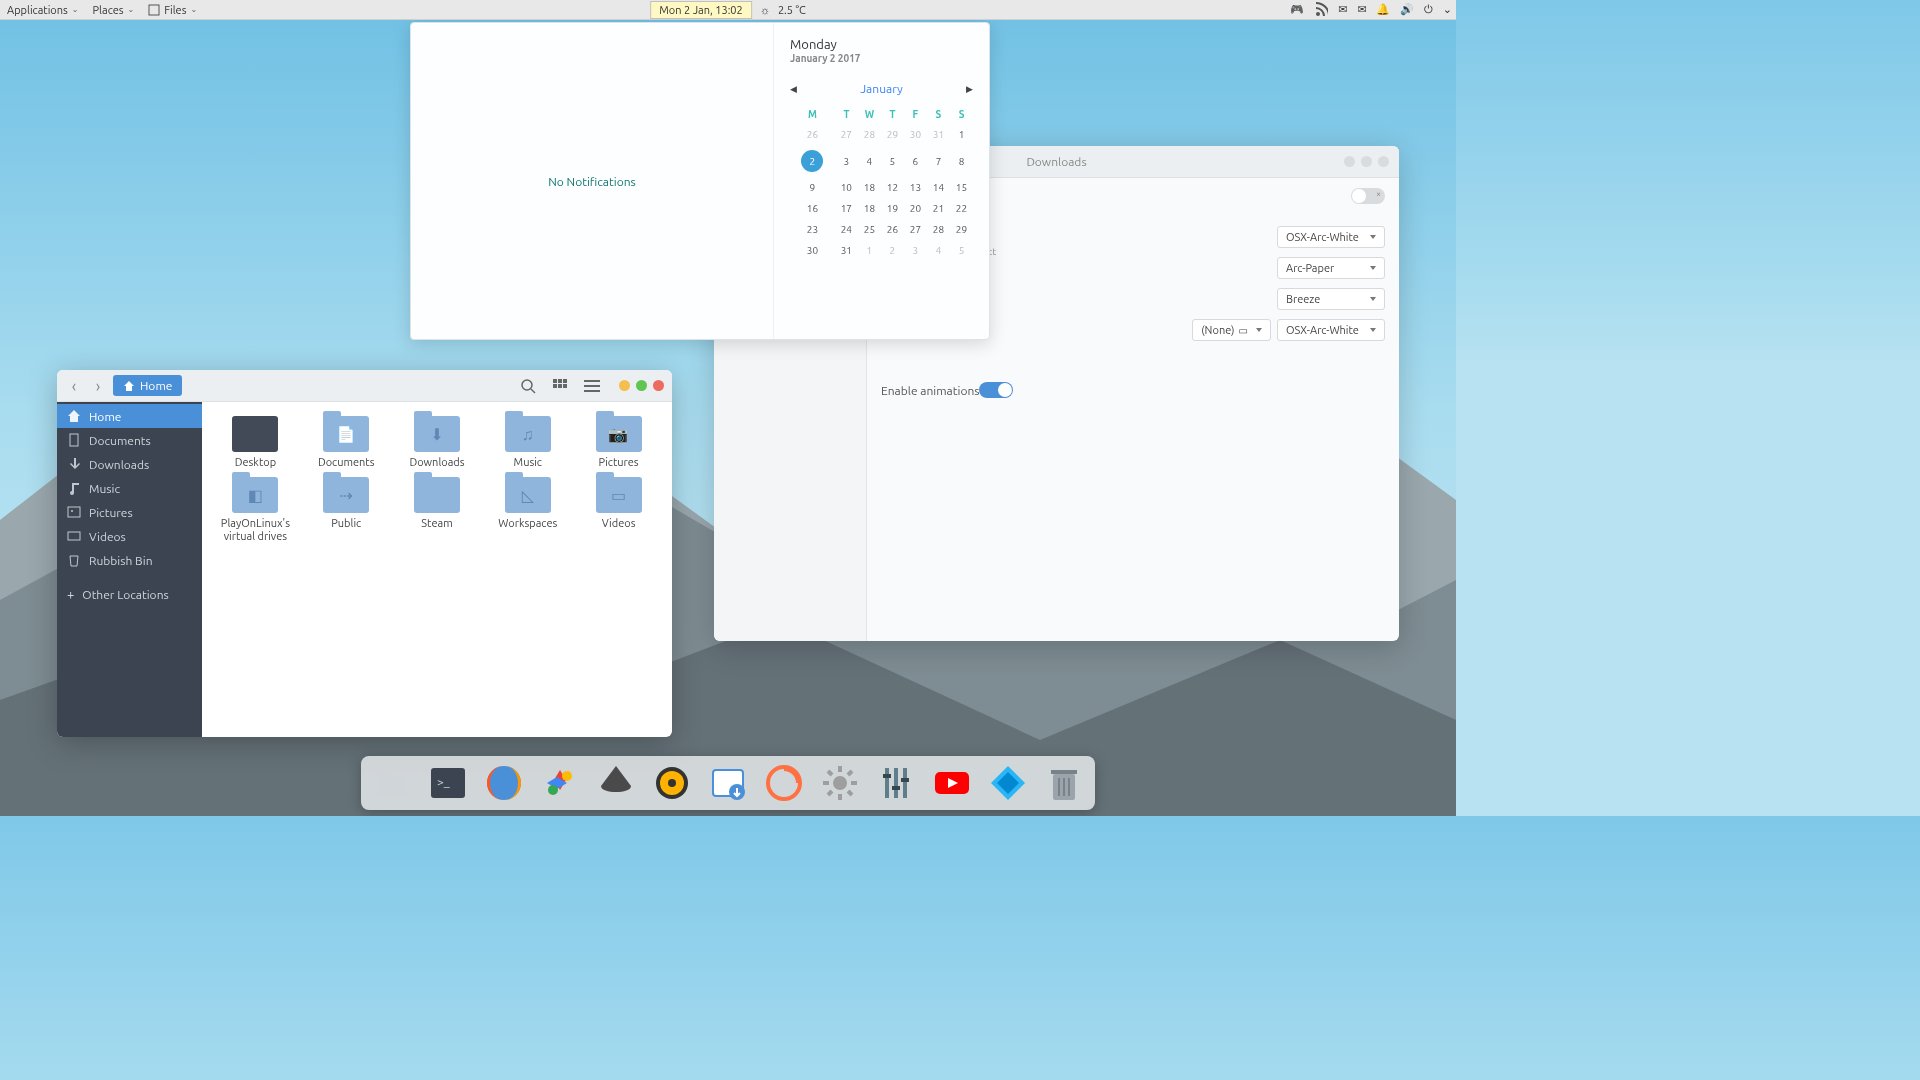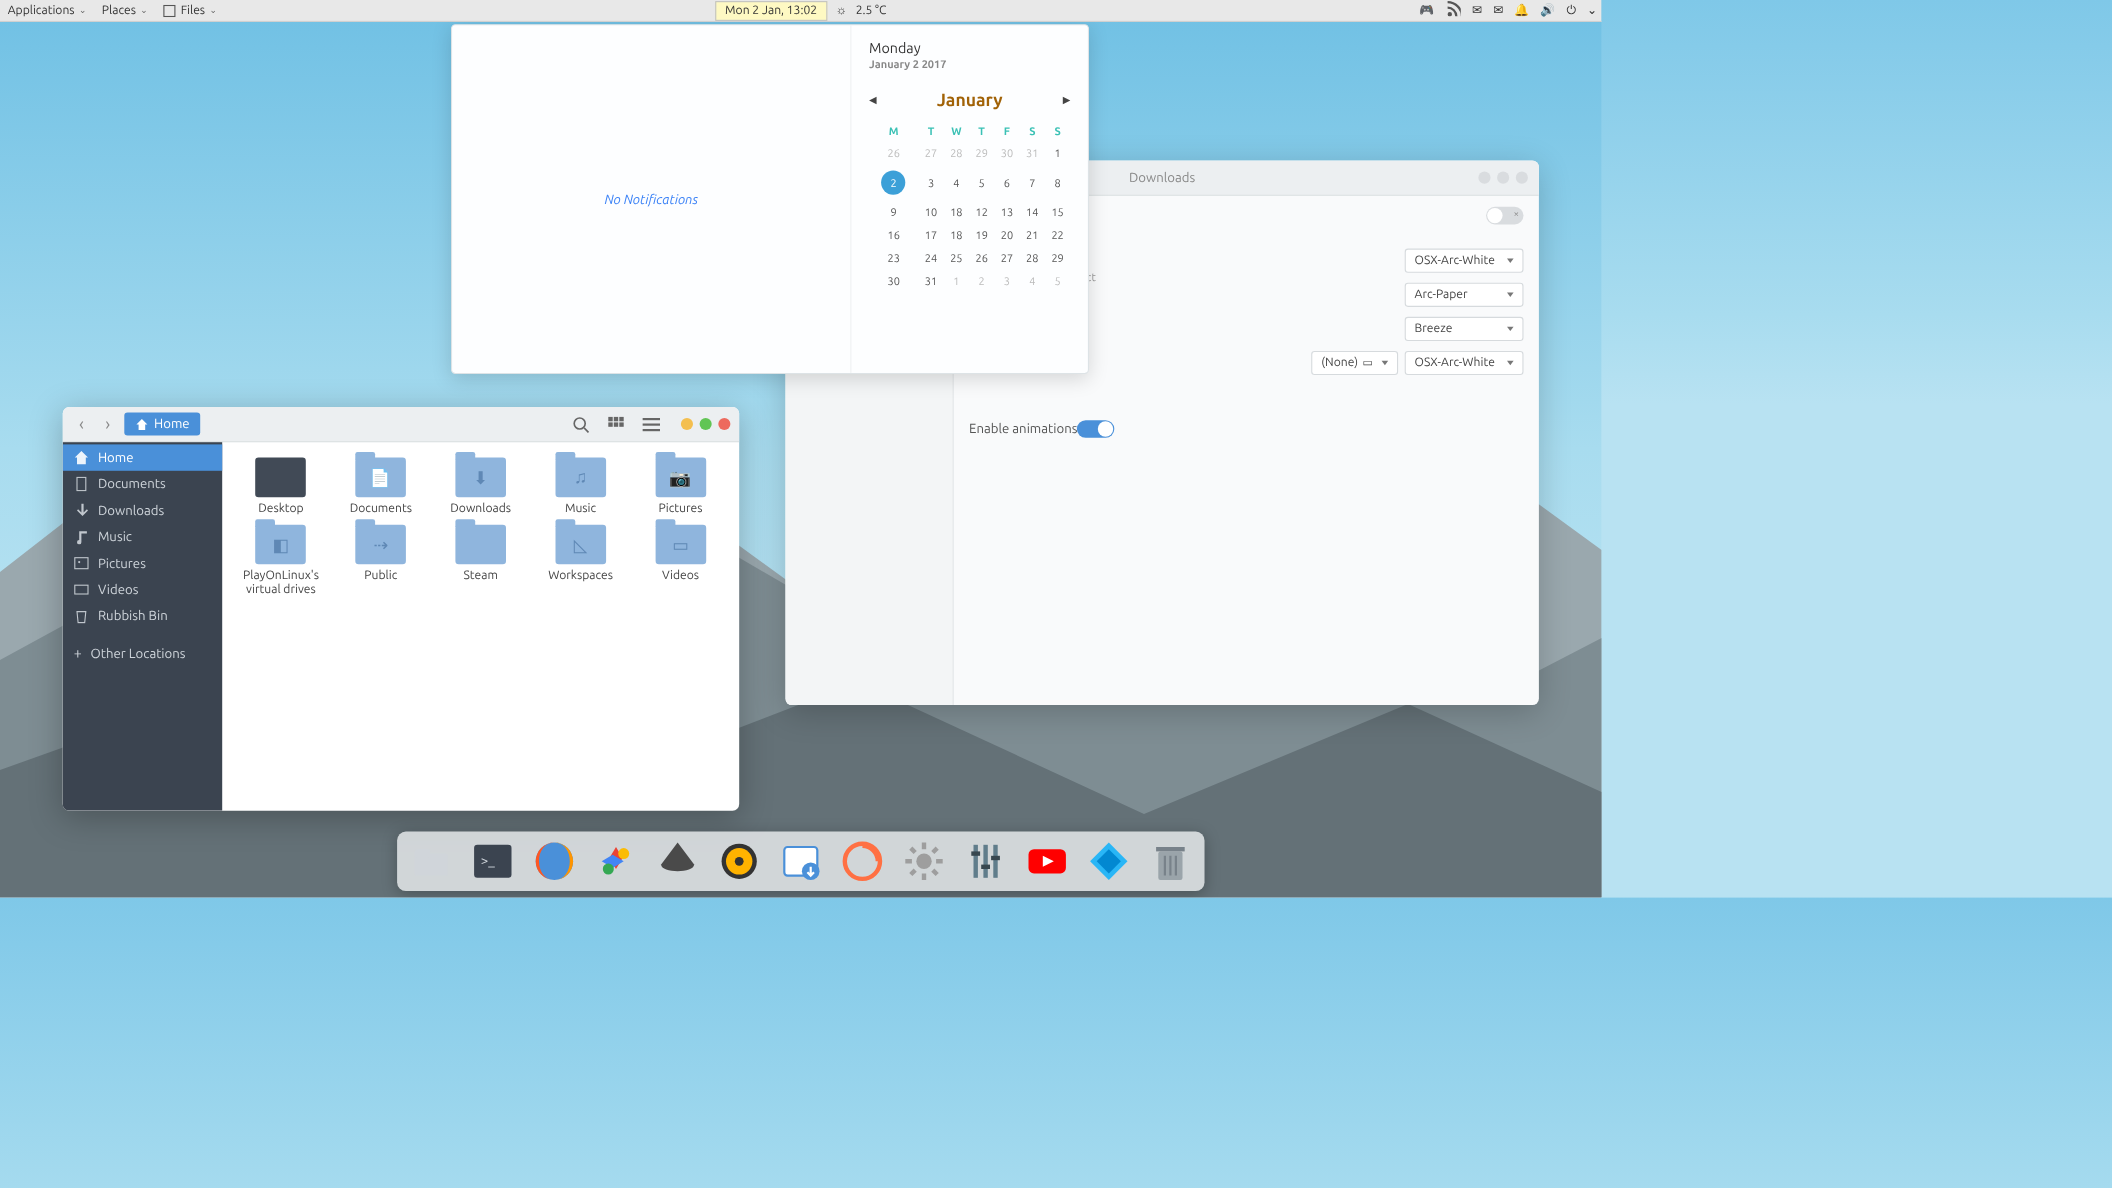--- a/index.html
+++ b/index.html
@@ -11,26 +11,26 @@
 .panel { position: absolute; top: 0; left: 0; right: 0; height: 20px; background: #e8e8e8; border-bottom: 1px solid #d0d0d0; display: flex; align-items: center; font-size: 11px; color: #333; z-index: 100; }
 .panel .menu { padding: 0 7px; display: flex; align-items: center; gap: 4px; cursor: pointer; height: 100%; }
 .panel .menu .chev { font-size: 8px; color: #666; }
 .panel .clock { position: absolute; left: 50%; transform: translateX(-50%); display: flex; align-items: center; gap: 8px; }
 .panel .clock .time { background: #fef9c3; padding: 2px 8px; border: 1px solid #c0c0c0; }
 .panel .tray { position: absolute; right: 4px; display: flex; align-items: center; gap: 10px; }
 .panel .tray svg, .panel .tray .ico { width: 14px; height: 14px; }
 
 
 .calpopup { position: absolute; top: 22px; left: 410px; width: 580px; height: 318px; background: #fdfeff; border: 1px solid #dde3e6; border-radius: 4px; box-shadow: 0 4px 18px rgba(0,0,0,.15); display: flex; z-index: 90; }
-.calpopup .notif { flex: 1; display: flex; align-items: center; justify-content: center; color: #3b82f6; font-size: 12px; border-right: 1px solid #eef1f2; font-style: italic; }
+.calpopup .notif { flex: 1; display: flex; align-items: center; justify-content: center; color: #0f766e; font-size: 12px; border-right: 1px solid #eef1f2; }
 .calpopup .cal { width: 215px; padding: 14px 16px; font-size: 11px; color: #555; }
 .cal .dayname { font-size: 13px; color: #333; }
 .cal .datestr { font-size: 10px; color: #888; margin-top: 2px; font-weight: bold; }
 .cal .monthrow { display: flex; align-items: center; justify-content: space-between; margin-top: 18px; }
-.cal .monthrow .mname { color: #a16207; font-weight: 700; font-size: 16px; }
+.cal .monthrow .mname { color: #3b82f6; font-weight: 400; font-size: 12px; }
 .cal .monthrow .arrow { font-size: 9px; color: #444; cursor: pointer; }
 .cal table { width: 100%; border-collapse: collapse; margin-top: 10px; text-align: center; }
 .cal th { color: #3bc1b5; font-weight: 600; font-size: 10px; padding: 4px 0; }
 .cal th.wk { color: #3bc1b5; }
 .cal td { padding: 5px 0; font-size: 10px; color: #555; }
 .cal td.other { color: #bbb; }
 .cal td.today span { background: #3ca0d8; color: #fff; border-radius: 50%; display: inline-flex; width: 22px; height: 22px; align-items: center; justify-content: center; }
 
 
 .files { position: absolute; top: 370px; left: 57px; width: 615px; height: 367px; background: #fff; border-radius: 6px; box-shadow: 0 6px 30px rgba(0,0,0,.25); display: flex; flex-direction: column; overflow: hidden; z-index: 50; }

